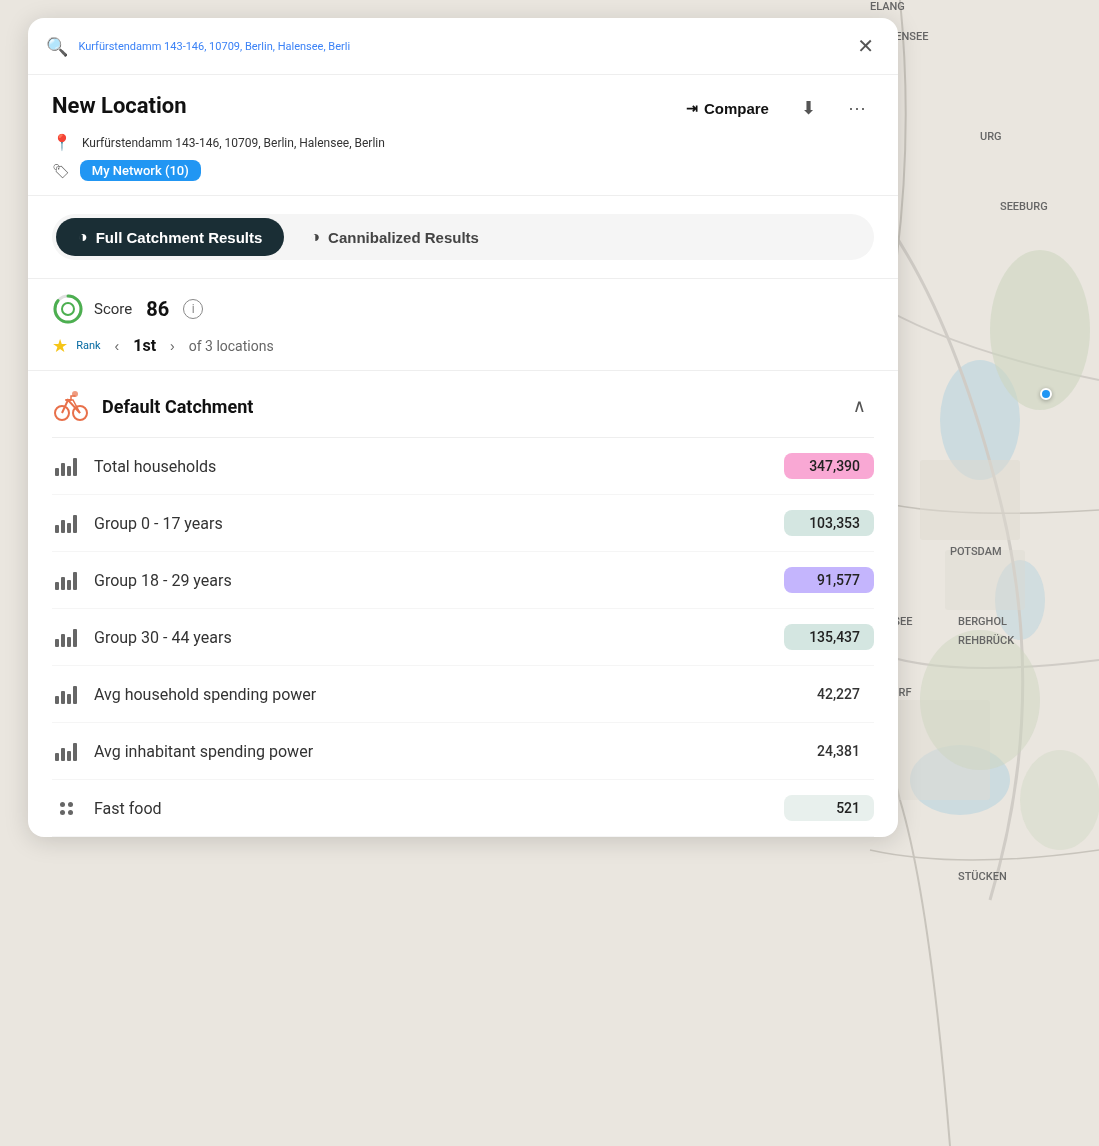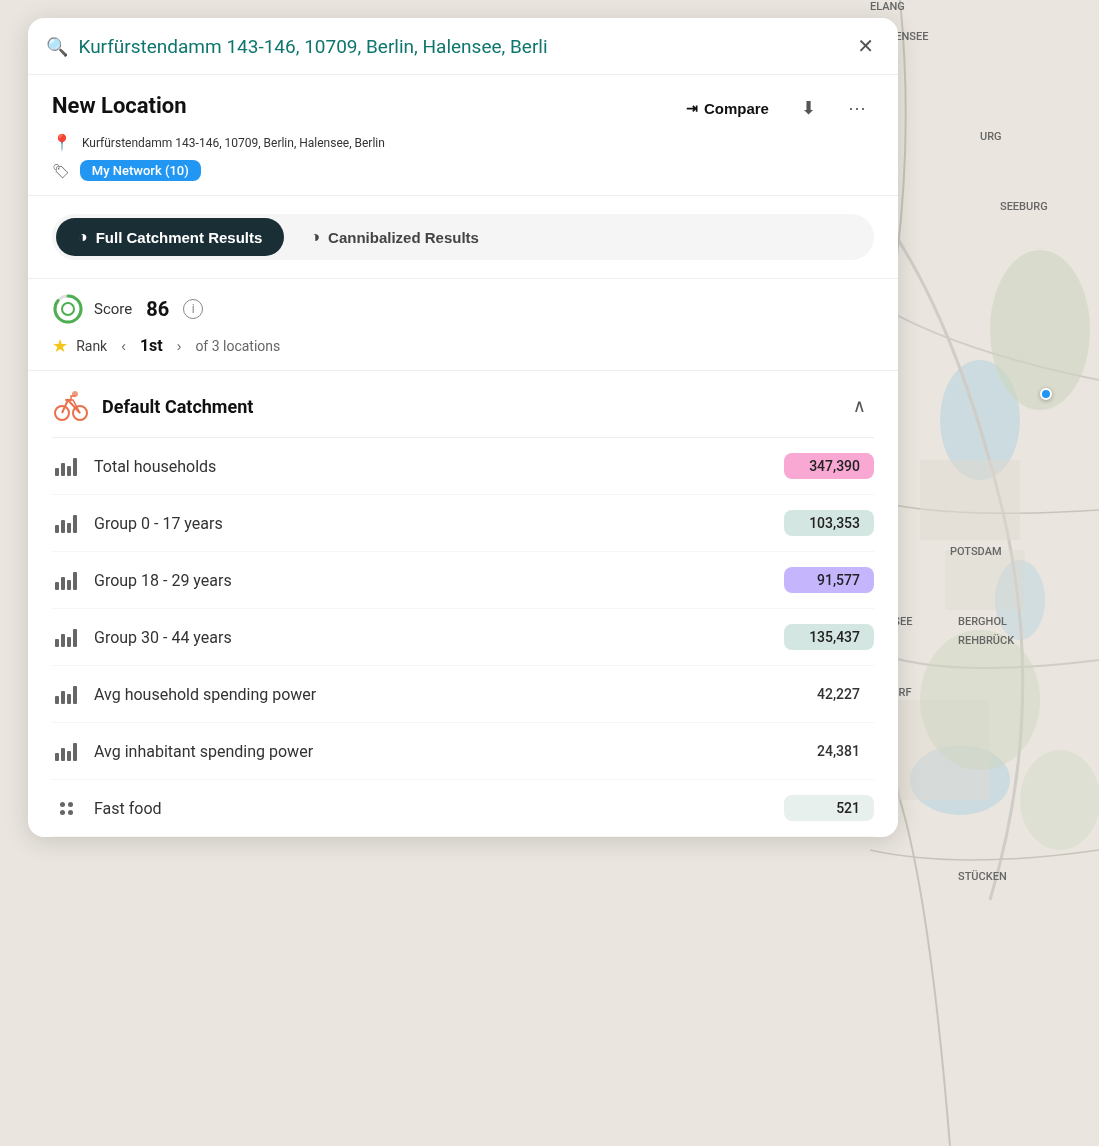--- a/index.html
+++ b/index.html
@@ -49,22 +49,22 @@
     }
 
     .search-icon-wrap {
       color: #555;
       font-size: 18px;
       flex-shrink: 0;
     }
 
     .search-text {
       flex: 1;
-      font-size: 19px;
-      color: #0f766e;
+      font-size: 11px;
+      color: #3b82f6;
       white-space: nowrap;
       overflow: hidden;
       text-overflow: ellipsis;
     }
 
     .close-btn {
       background: none;
       border: none;
       cursor: pointer;
       font-size: 20px;
@@ -246,22 +246,22 @@
       align-items: center;
       gap: 8px;
     }
 
     .star-icon {
       color: #f5c518;
       font-size: 18px;
     }
 
     .rank-label {
-      font-size: 14px;
-      color: #404040;
+      font-size: 11px;
+      color: #0369a1;
     }
 
     .nav-btn {
       background: none;
       border: none;
       cursor: pointer;
       font-size: 14px;
       color: #666;
       padding: 2px 6px;
       border-radius: 4px;

